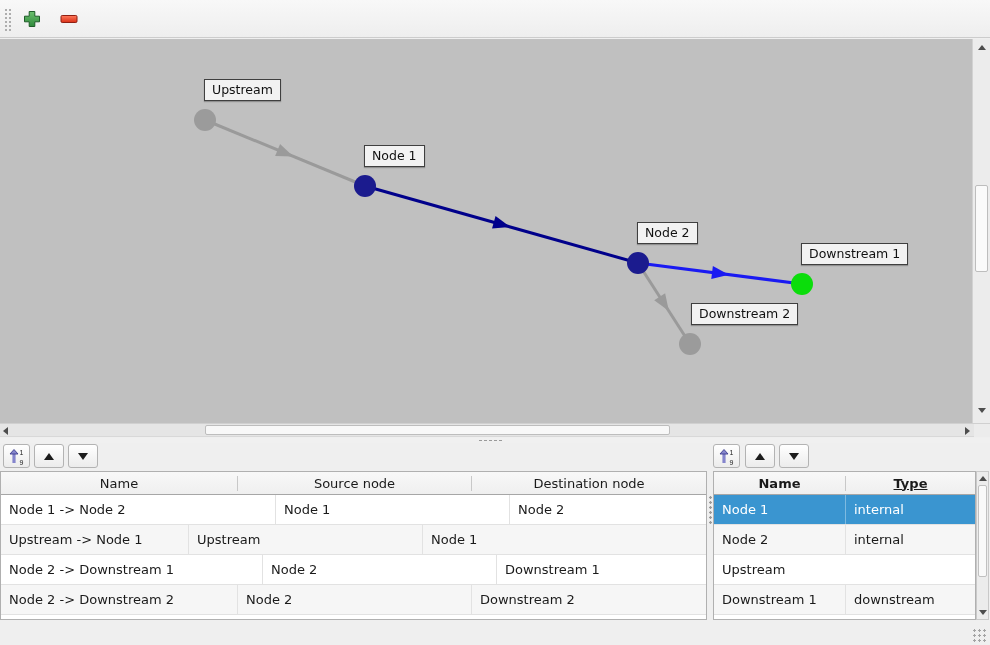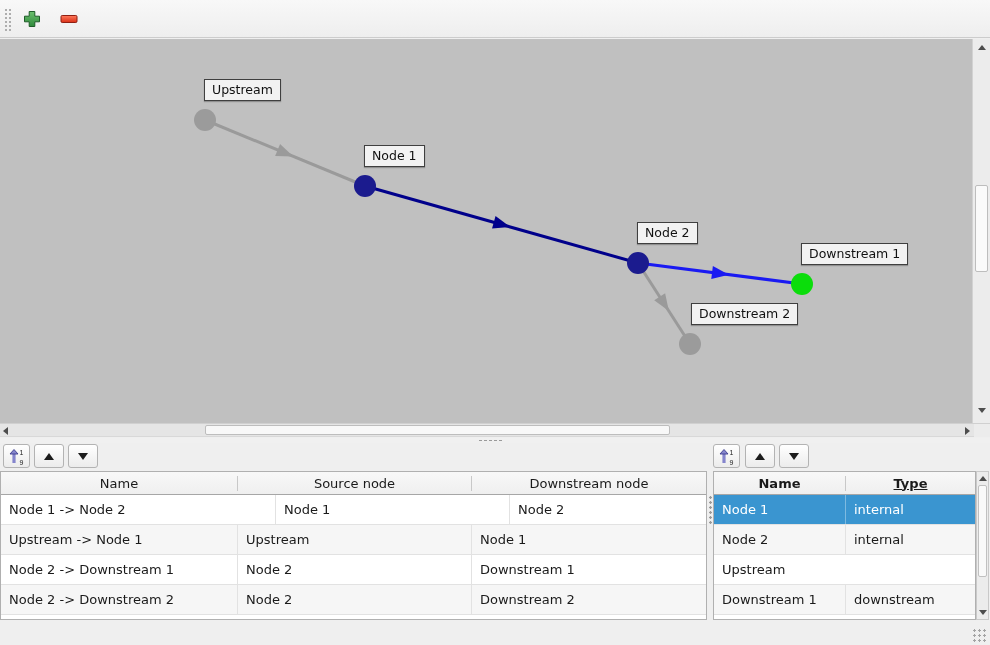--- a/index.html
+++ b/index.html
@@ -181,34 +181,34 @@
   <span class="tri-up"></span>
 </button>
 <button class="sbtn" style="left:779px; top:444px; width:30px;">
   <span class="tri-down"></span>
 </button>
 
 <div id="edges-table" class="tbl" style="left:0; top:471px; width:707px; height:149px;">
     <div class="tbl-head">
       <div class="th" style="width: 237px;">Name</div>
       <div class="th" style="width: 234px;">Source node</div>
-      <div class="th" style="width: 234px;">Downstream node</div>
+      <div class="th" style="width: 234px;">Destination node</div>
     </div>
     <div class="tr">
       <div class="td" style="width: 275px;">Node 1 -&gt; Node 2</div>
       <div class="td" style="width: 234px;">Node 1</div>
       <div class="td" style="width: 234px;">Node 2</div>
     </div>
     <div class="tr alt">
-      <div class="td" style="width: 237px;">Upstream -&gt; Node 1</div>
+      <div class="td" style="width: 188px;">Upstream -&gt; Node 1</div>
       <div class="td" style="width: 234px;">Upstream</div>
       <div class="td" style="width: 234px;">Node 1</div>
     </div>
     <div class="tr">
-      <div class="td" style="width: 237px;">Node 2 -&gt; Downstream 1</div>
+      <div class="td" style="width: 262px;">Node 2 -&gt; Downstream 1</div>
       <div class="td" style="width: 234px;">Node 2</div>
       <div class="td" style="width: 234px;">Downstream 1</div>
     </div>
     <div class="tr alt">
       <div class="td" style="width: 237px;">Node 2 -&gt; Downstream 2</div>
       <div class="td" style="width: 234px;">Node 2</div>
       <div class="td" style="width: 234px;">Downstream 2</div>
     </div>
   </div>
 

